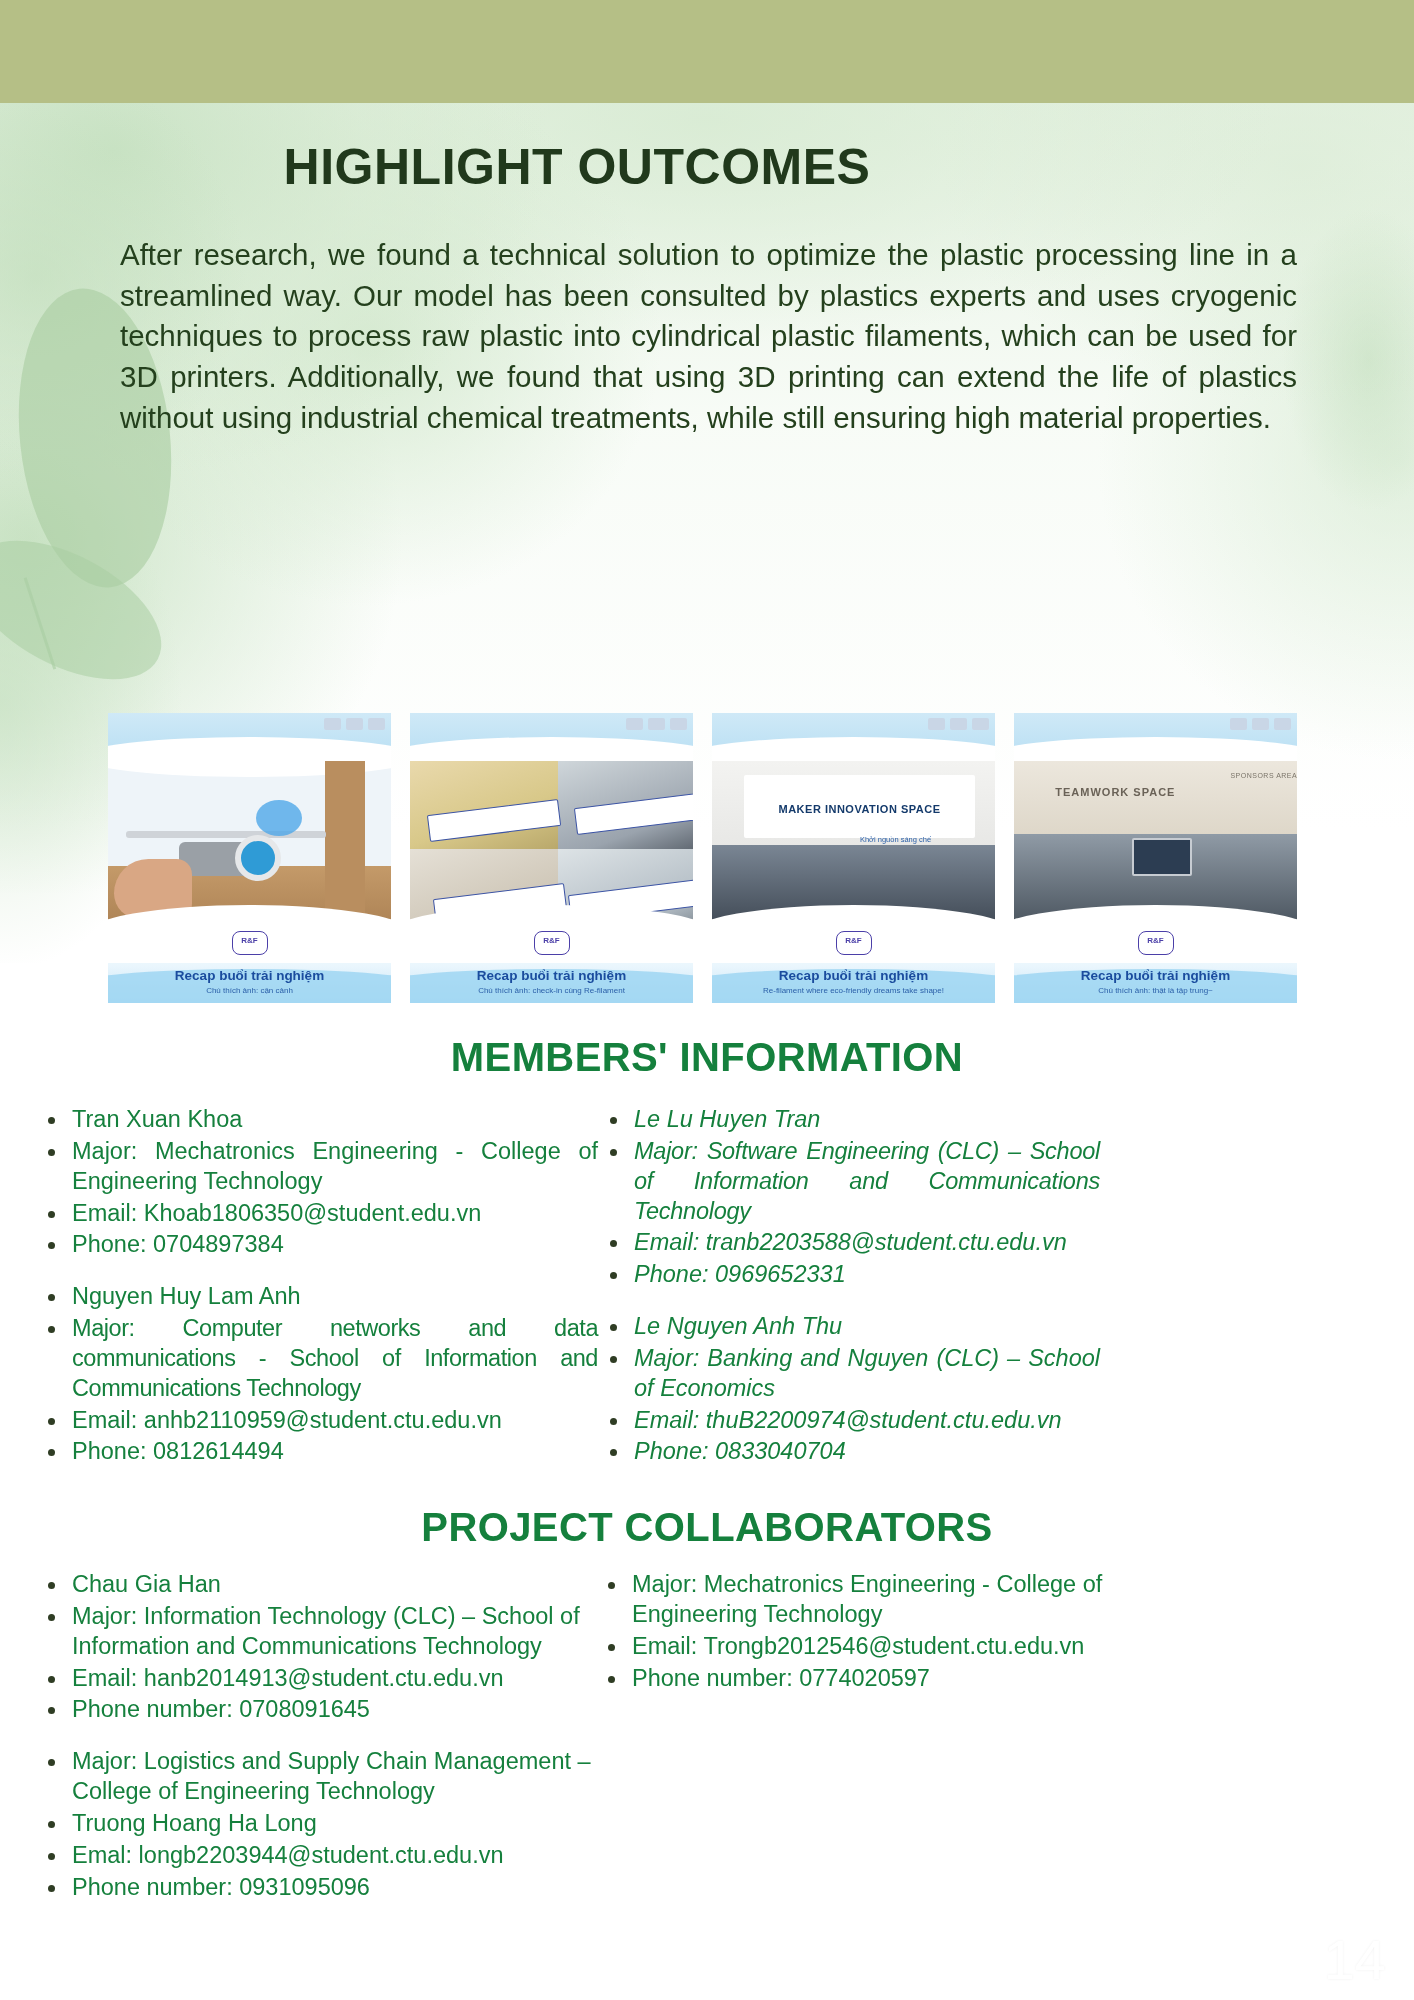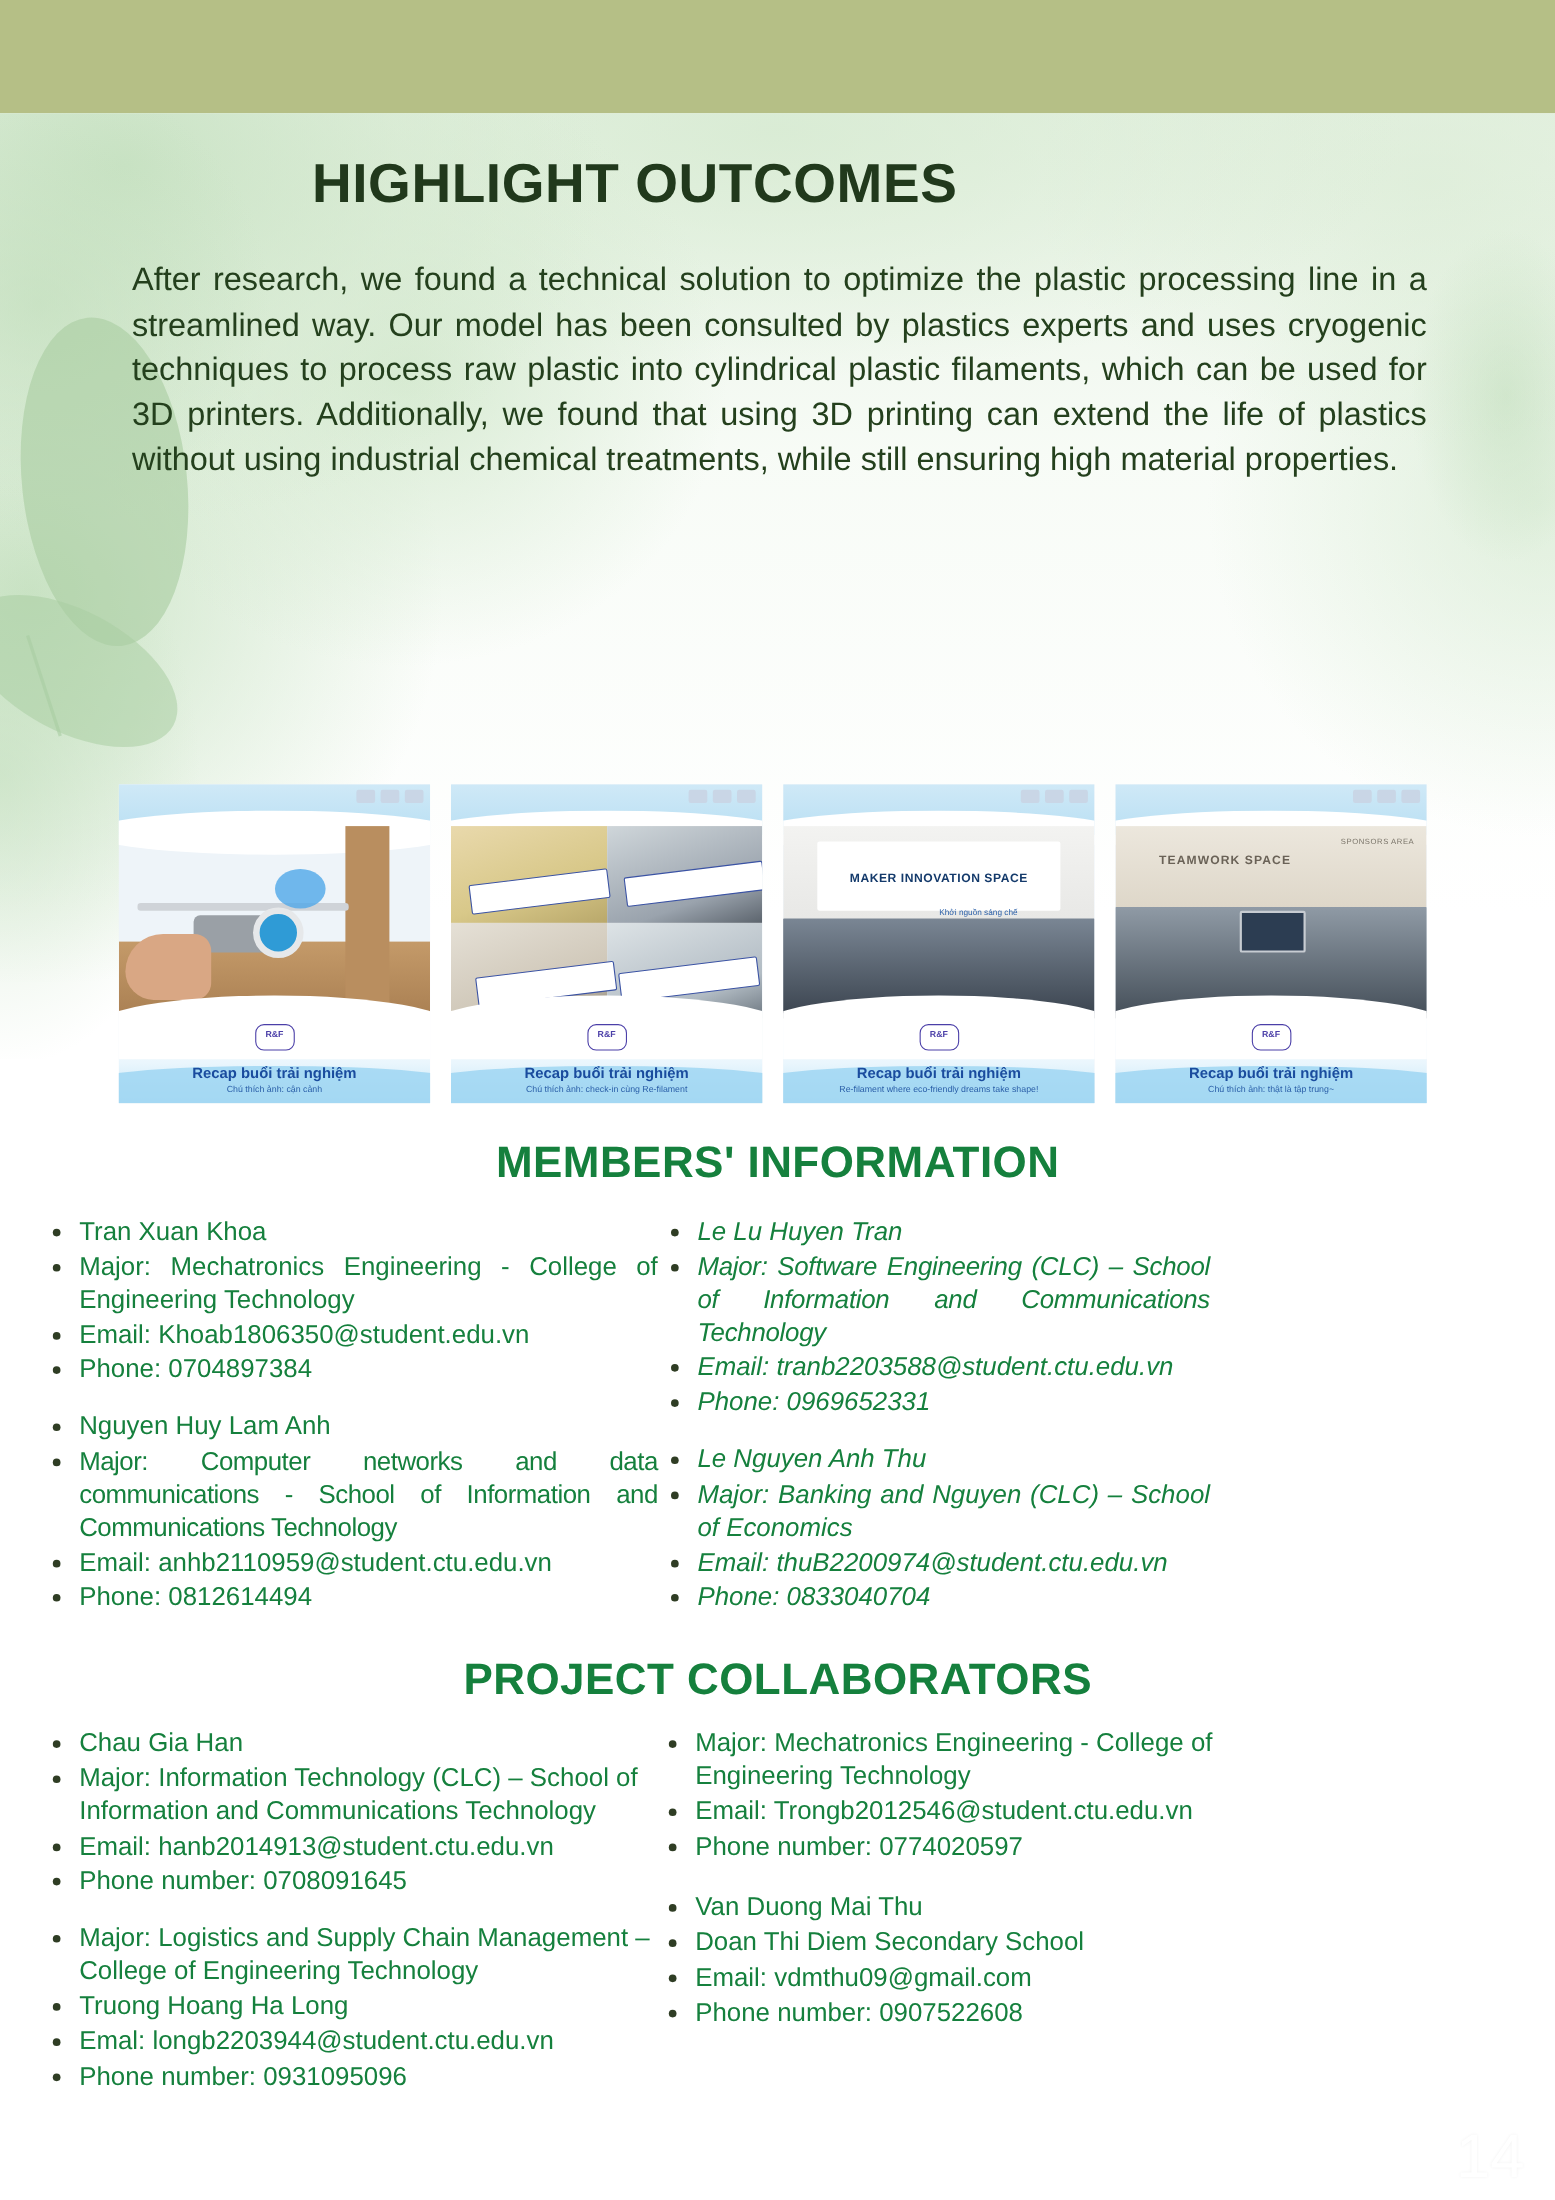--- a/index.html
+++ b/index.html
@@ -138,22 +138,23 @@
     position: absolute; left: 0; top: 0; width: 100%; height: 46px;
     background: linear-gradient(180deg, #cfe9f7 0%, #b9dff3 100%);
   }
   .ph-sky:after {
     content: "";
     position: absolute; left: -10%; top: 24px; width: 120%; height: 40px;
     background: #ffffff;
     border-radius: 50%;
   }
   .ph-body {
-    position: absolute; left: 0; top: 38px; width: 100%; height: 175px;
+    position: absolute; left: 0; top: 48px; width: 100%; height: 175px;
     overflow: hidden;
+    padding-left: 12px;
   }
   .ph-img {
     position: absolute; inset: 0;
   }
   .ph-foot {
     position: absolute; left: 0; bottom: 0; width: 100%; height: 82px;
     background: linear-gradient(180deg, #ffffff 0%, #eaf6fd 55%, #bfe3f6 100%);
   }
   .ph-wave {
     position: absolute; left: -8%; bottom: 40px; width: 116%; height: 58px;
@@ -525,25 +526,17 @@
   </div>
 
   <div class="col col-r-collab">
     <div class="person">
       <ul class="b">
         <li>Major: Mechatronics Engineering - College of Engineering Technology</li>
         <li>Email: Trongb2012546@student.ctu.edu.vn</li>
         <li>Phone number: 0774020597</li>
       </ul>
     </div>
-    <div class="person" style="margin-top:26px">
-      <ul class="b">
-        <li>Van Duong Mai Thu</li>
-        <li>Doan Thi Diem Secondary School</li>
-        <li>Email: vdmthu09@gmail.com</li>
-        <li>Phone number: 0907522608</li>
-      </ul>
-    </div>
   </div>
 
   <div class="pageno">14</div>
 
 </div>
 
 </body></html>

